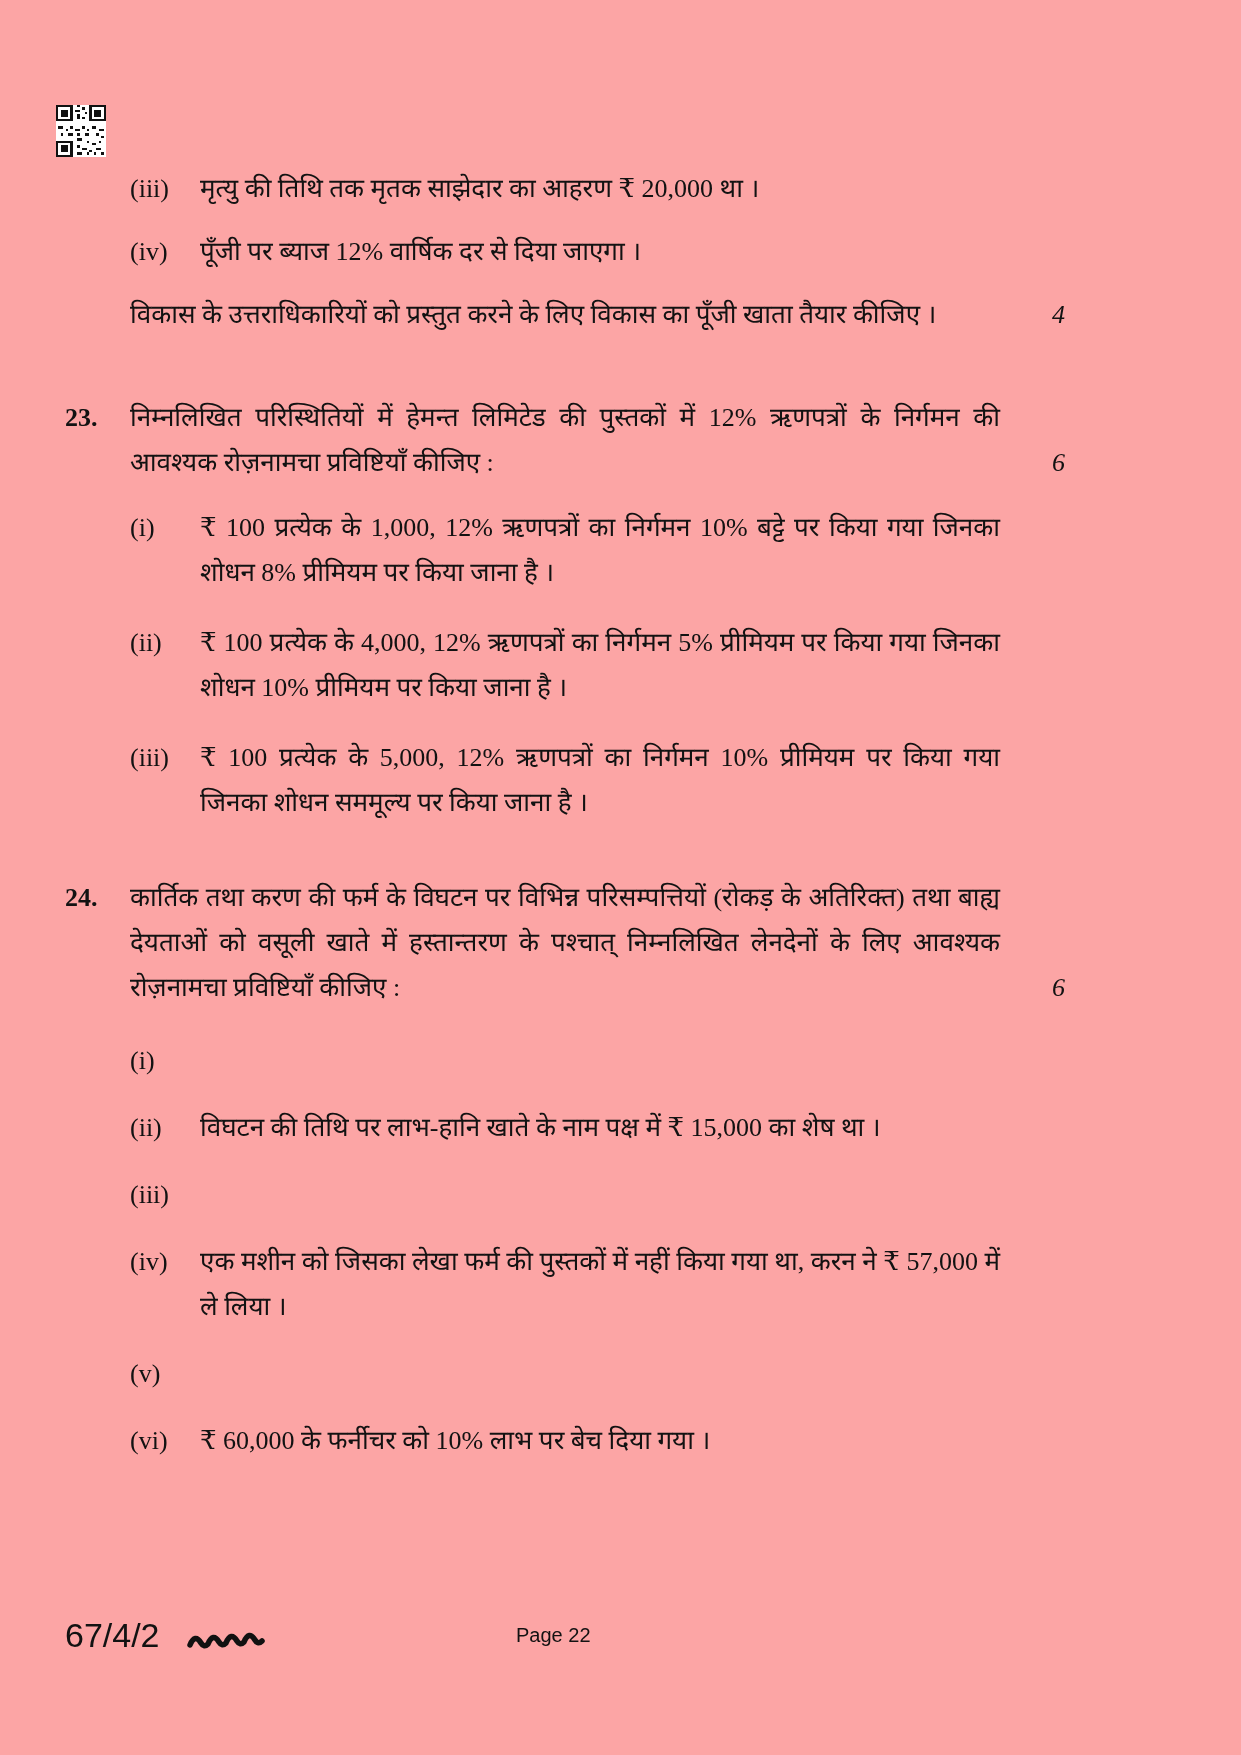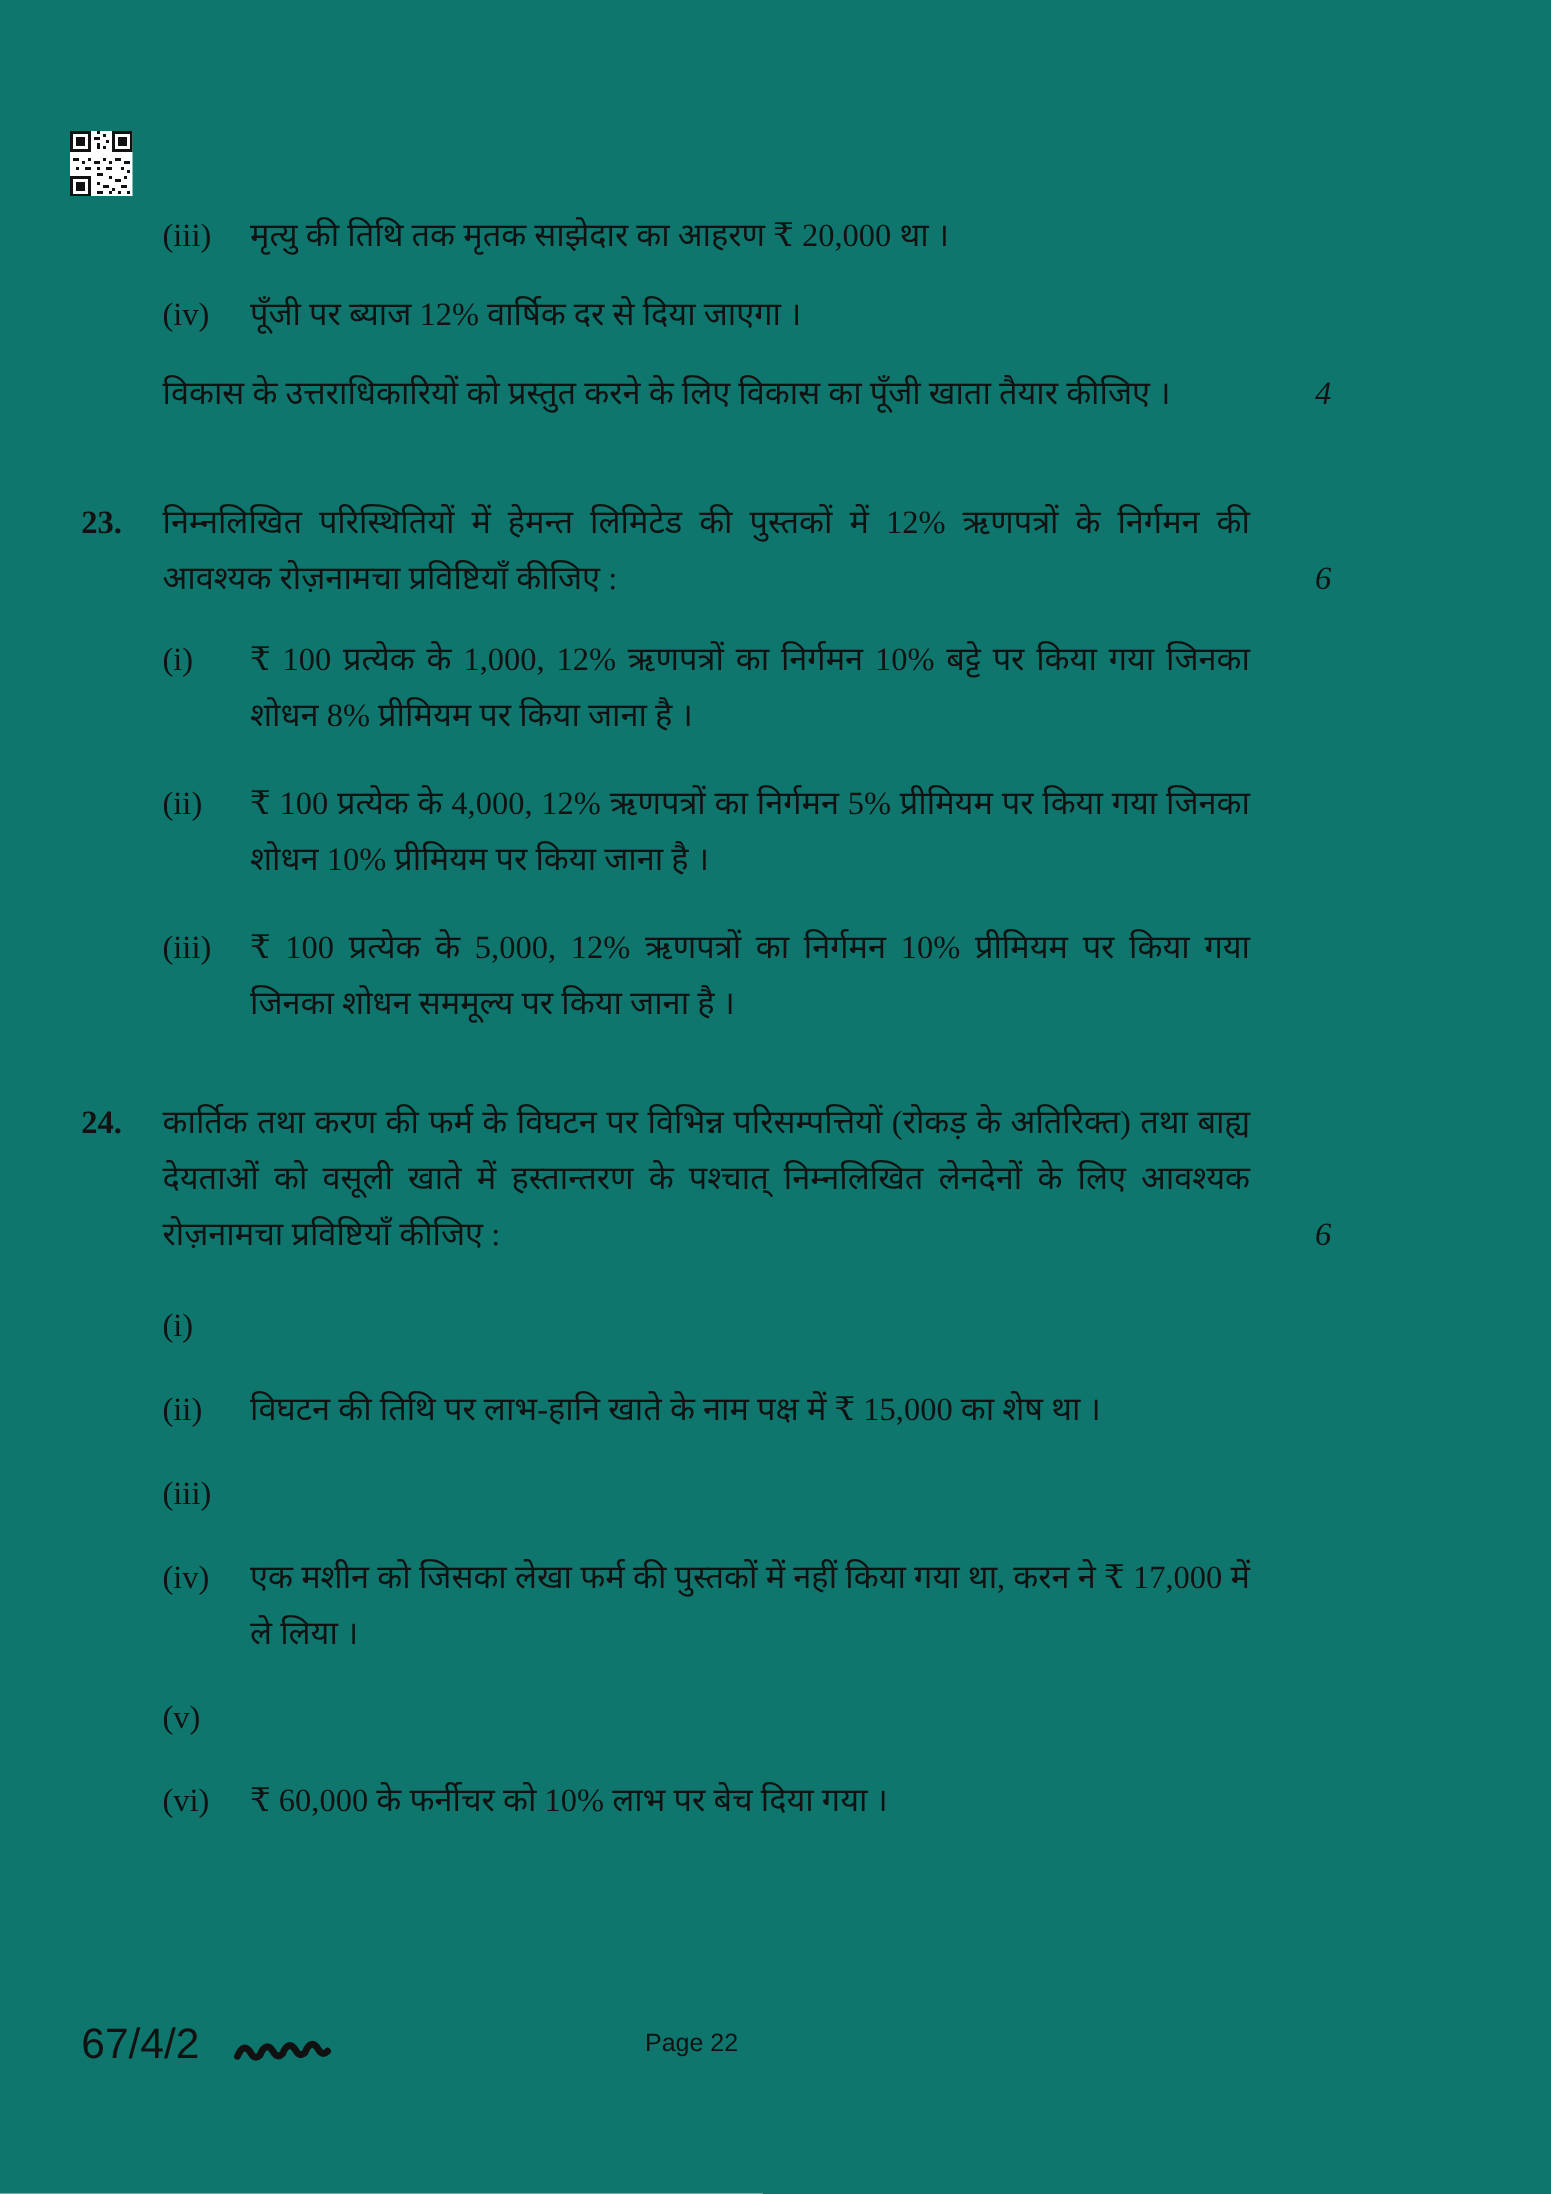--- a/index.html
+++ b/index.html
@@ -1,20 +1,20 @@
 <!DOCTYPE html>
 <html lang="hi"><head>
 <meta charset="utf-8">
 <style>
   html, body { margin: 0; padding: 0; background: #ffffff; }
   .page {
     position: relative;
     width: 1241px;
     height: 1755px;
-    background: #0f766e;
+    background: #fca5a5;
     color: #121212;
     font-family: "Liberation Serif", "DejaVu Serif", serif;
     overflow: hidden;
   }
   .qr {
     position: absolute;
     left: 56px;
     top: 104px;
     width: 50px;
     height: 54px;
@@ -175,21 +175,21 @@
       </div>
       <div class="row sub-row">
         <span class="sub-label">(ii)</span>
         <span class="sub-text">विघटन की तिथि पर लाभ-हानि खाते के नाम पक्ष में ₹ 15,000 का शेष था ।</span>
       </div>
       <div class="row sub-row">
         <span class="sub-label">(iii)</span>
       </div>
       <div class="row sub-row">
         <span class="sub-label">(iv)</span>
-        <span class="sub-text">एक मशीन को जिसका लेखा फर्म की पुस्तकों में नहीं किया गया था, करन ने ₹ 17,000 में ले लिया ।</span>
+        <span class="sub-text">एक मशीन को जिसका लेखा फर्म की पुस्तकों में नहीं किया गया था, करन ने ₹ 57,000 में ले लिया ।</span>
       </div>
       <div class="row sub-row">
         <span class="sub-label">(v)</span>
       </div>
       <div class="row sub-row">
         <span class="sub-label">(vi)</span>
         <span class="sub-text">₹ 60,000 के फर्नीचर को 10% लाभ पर बेच दिया गया ।</span>
       </div>
     </div>
 

